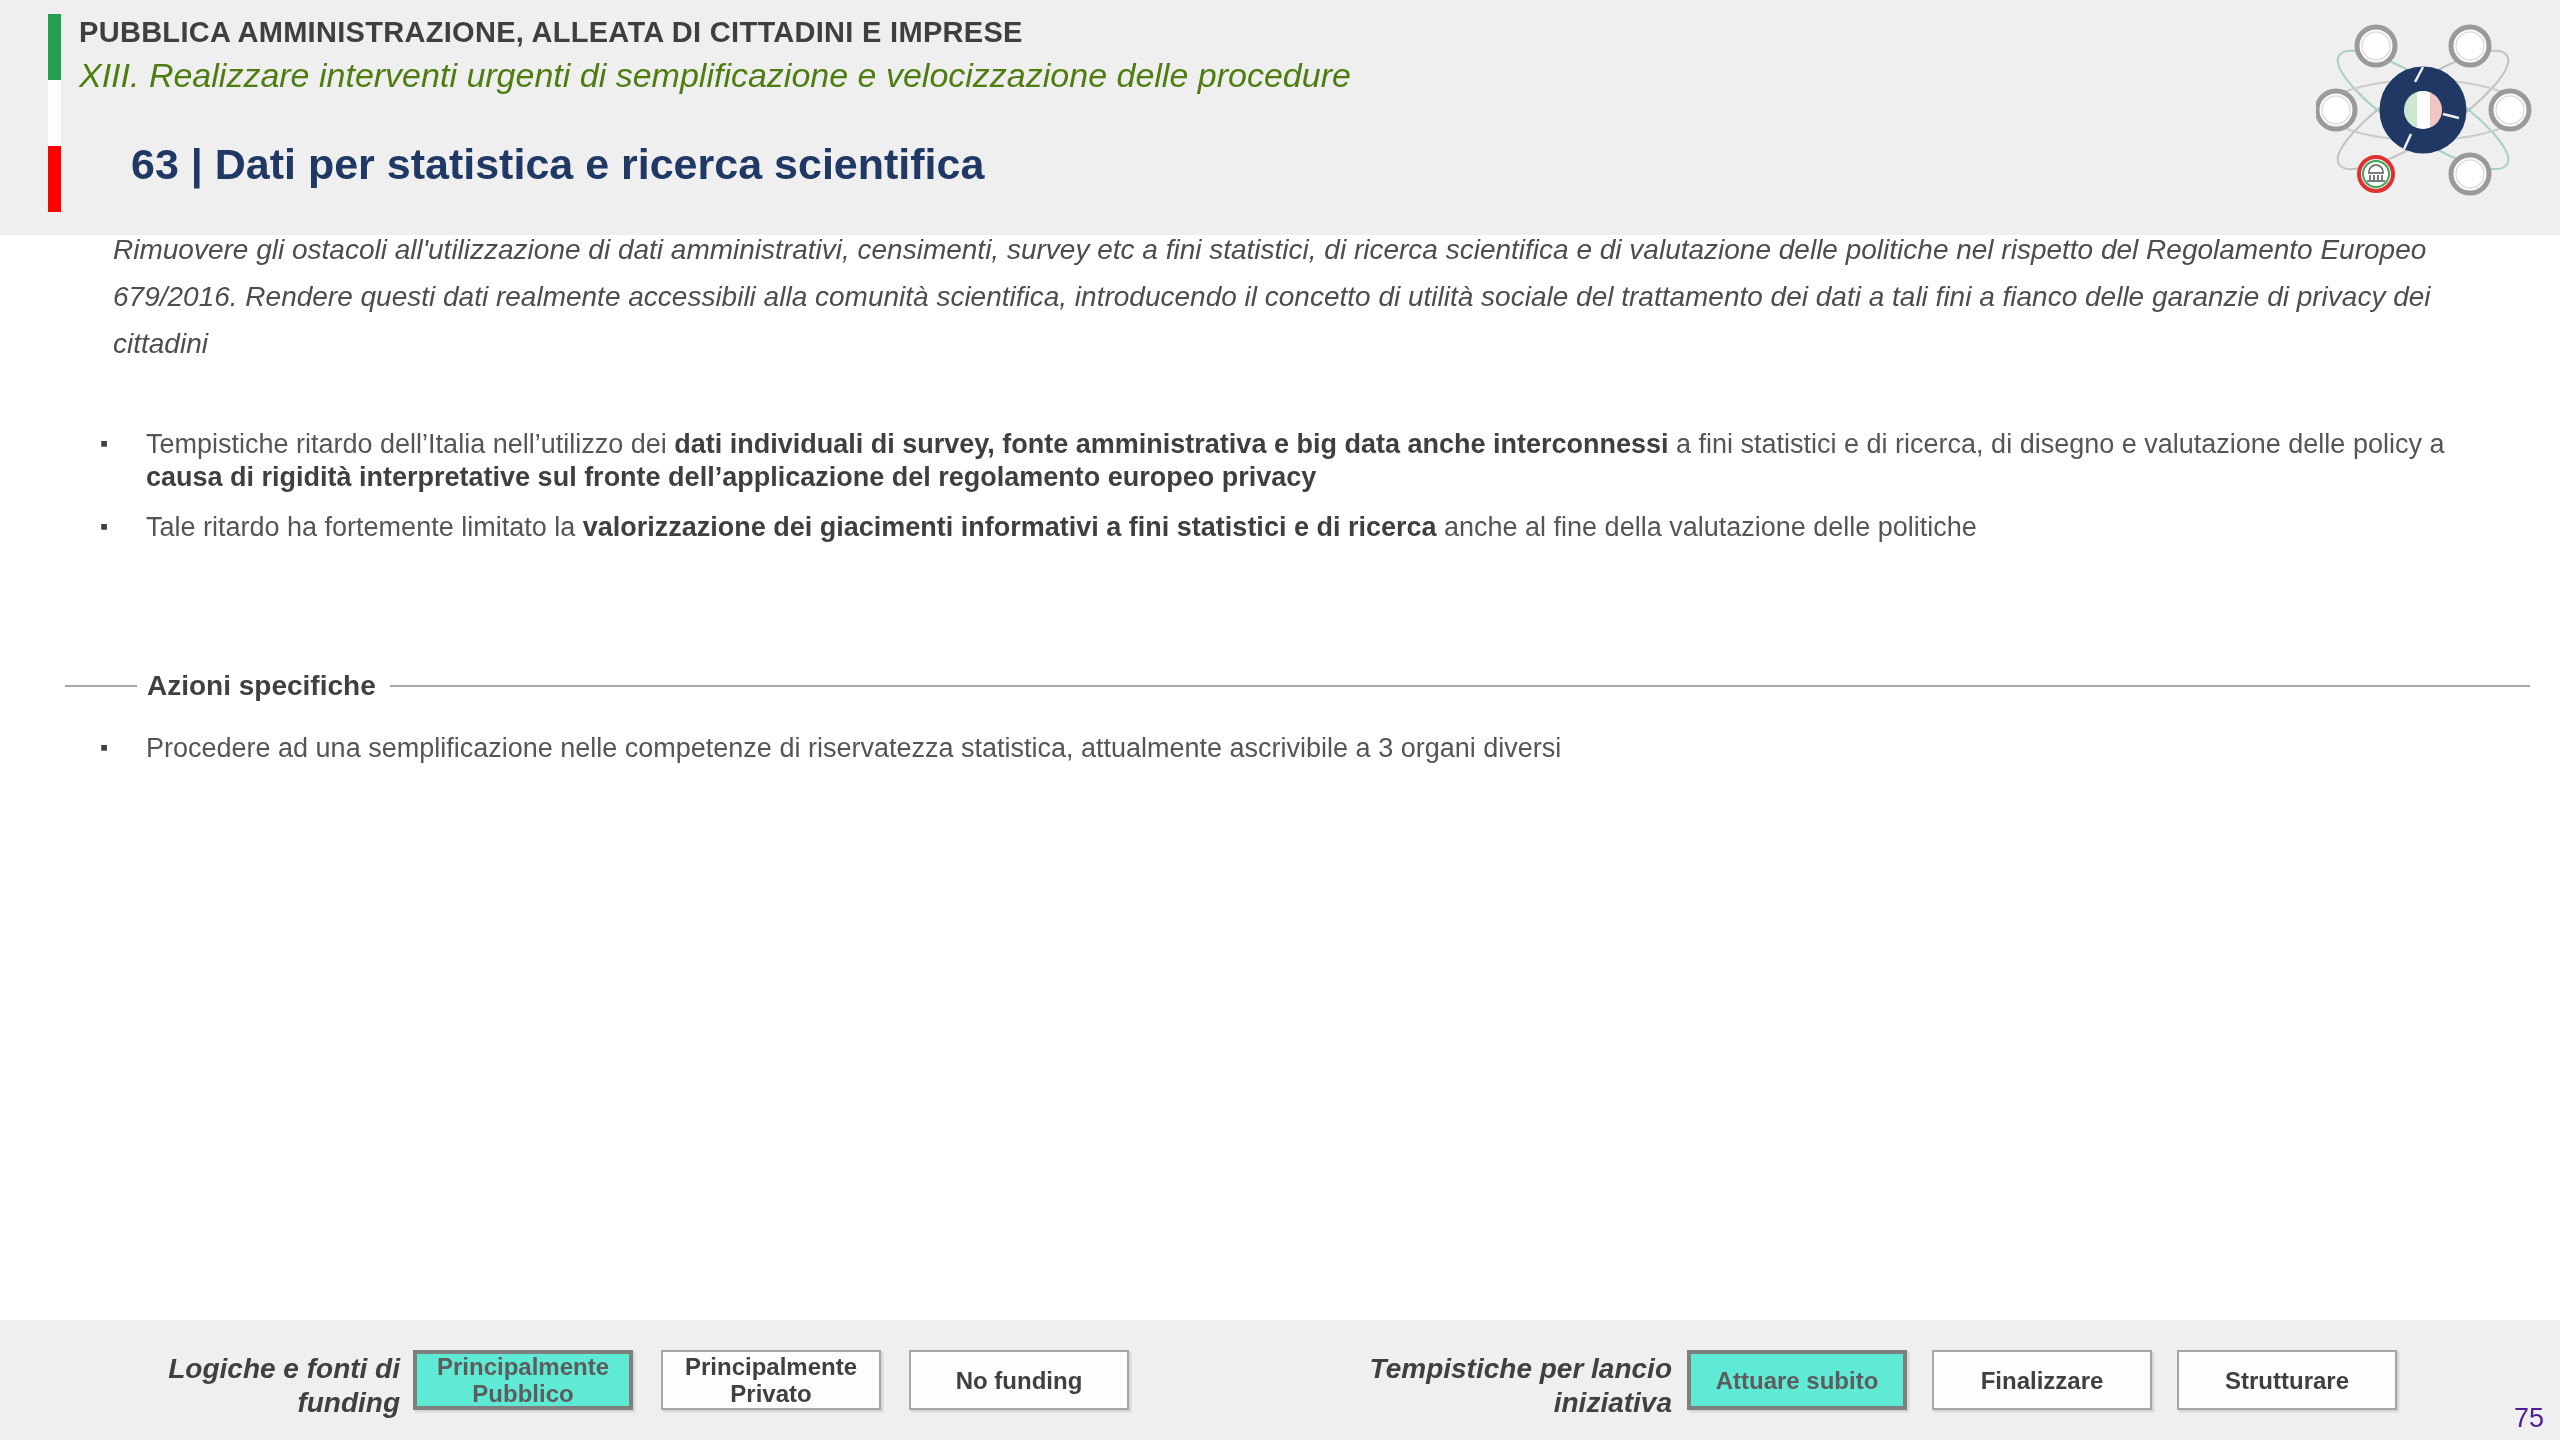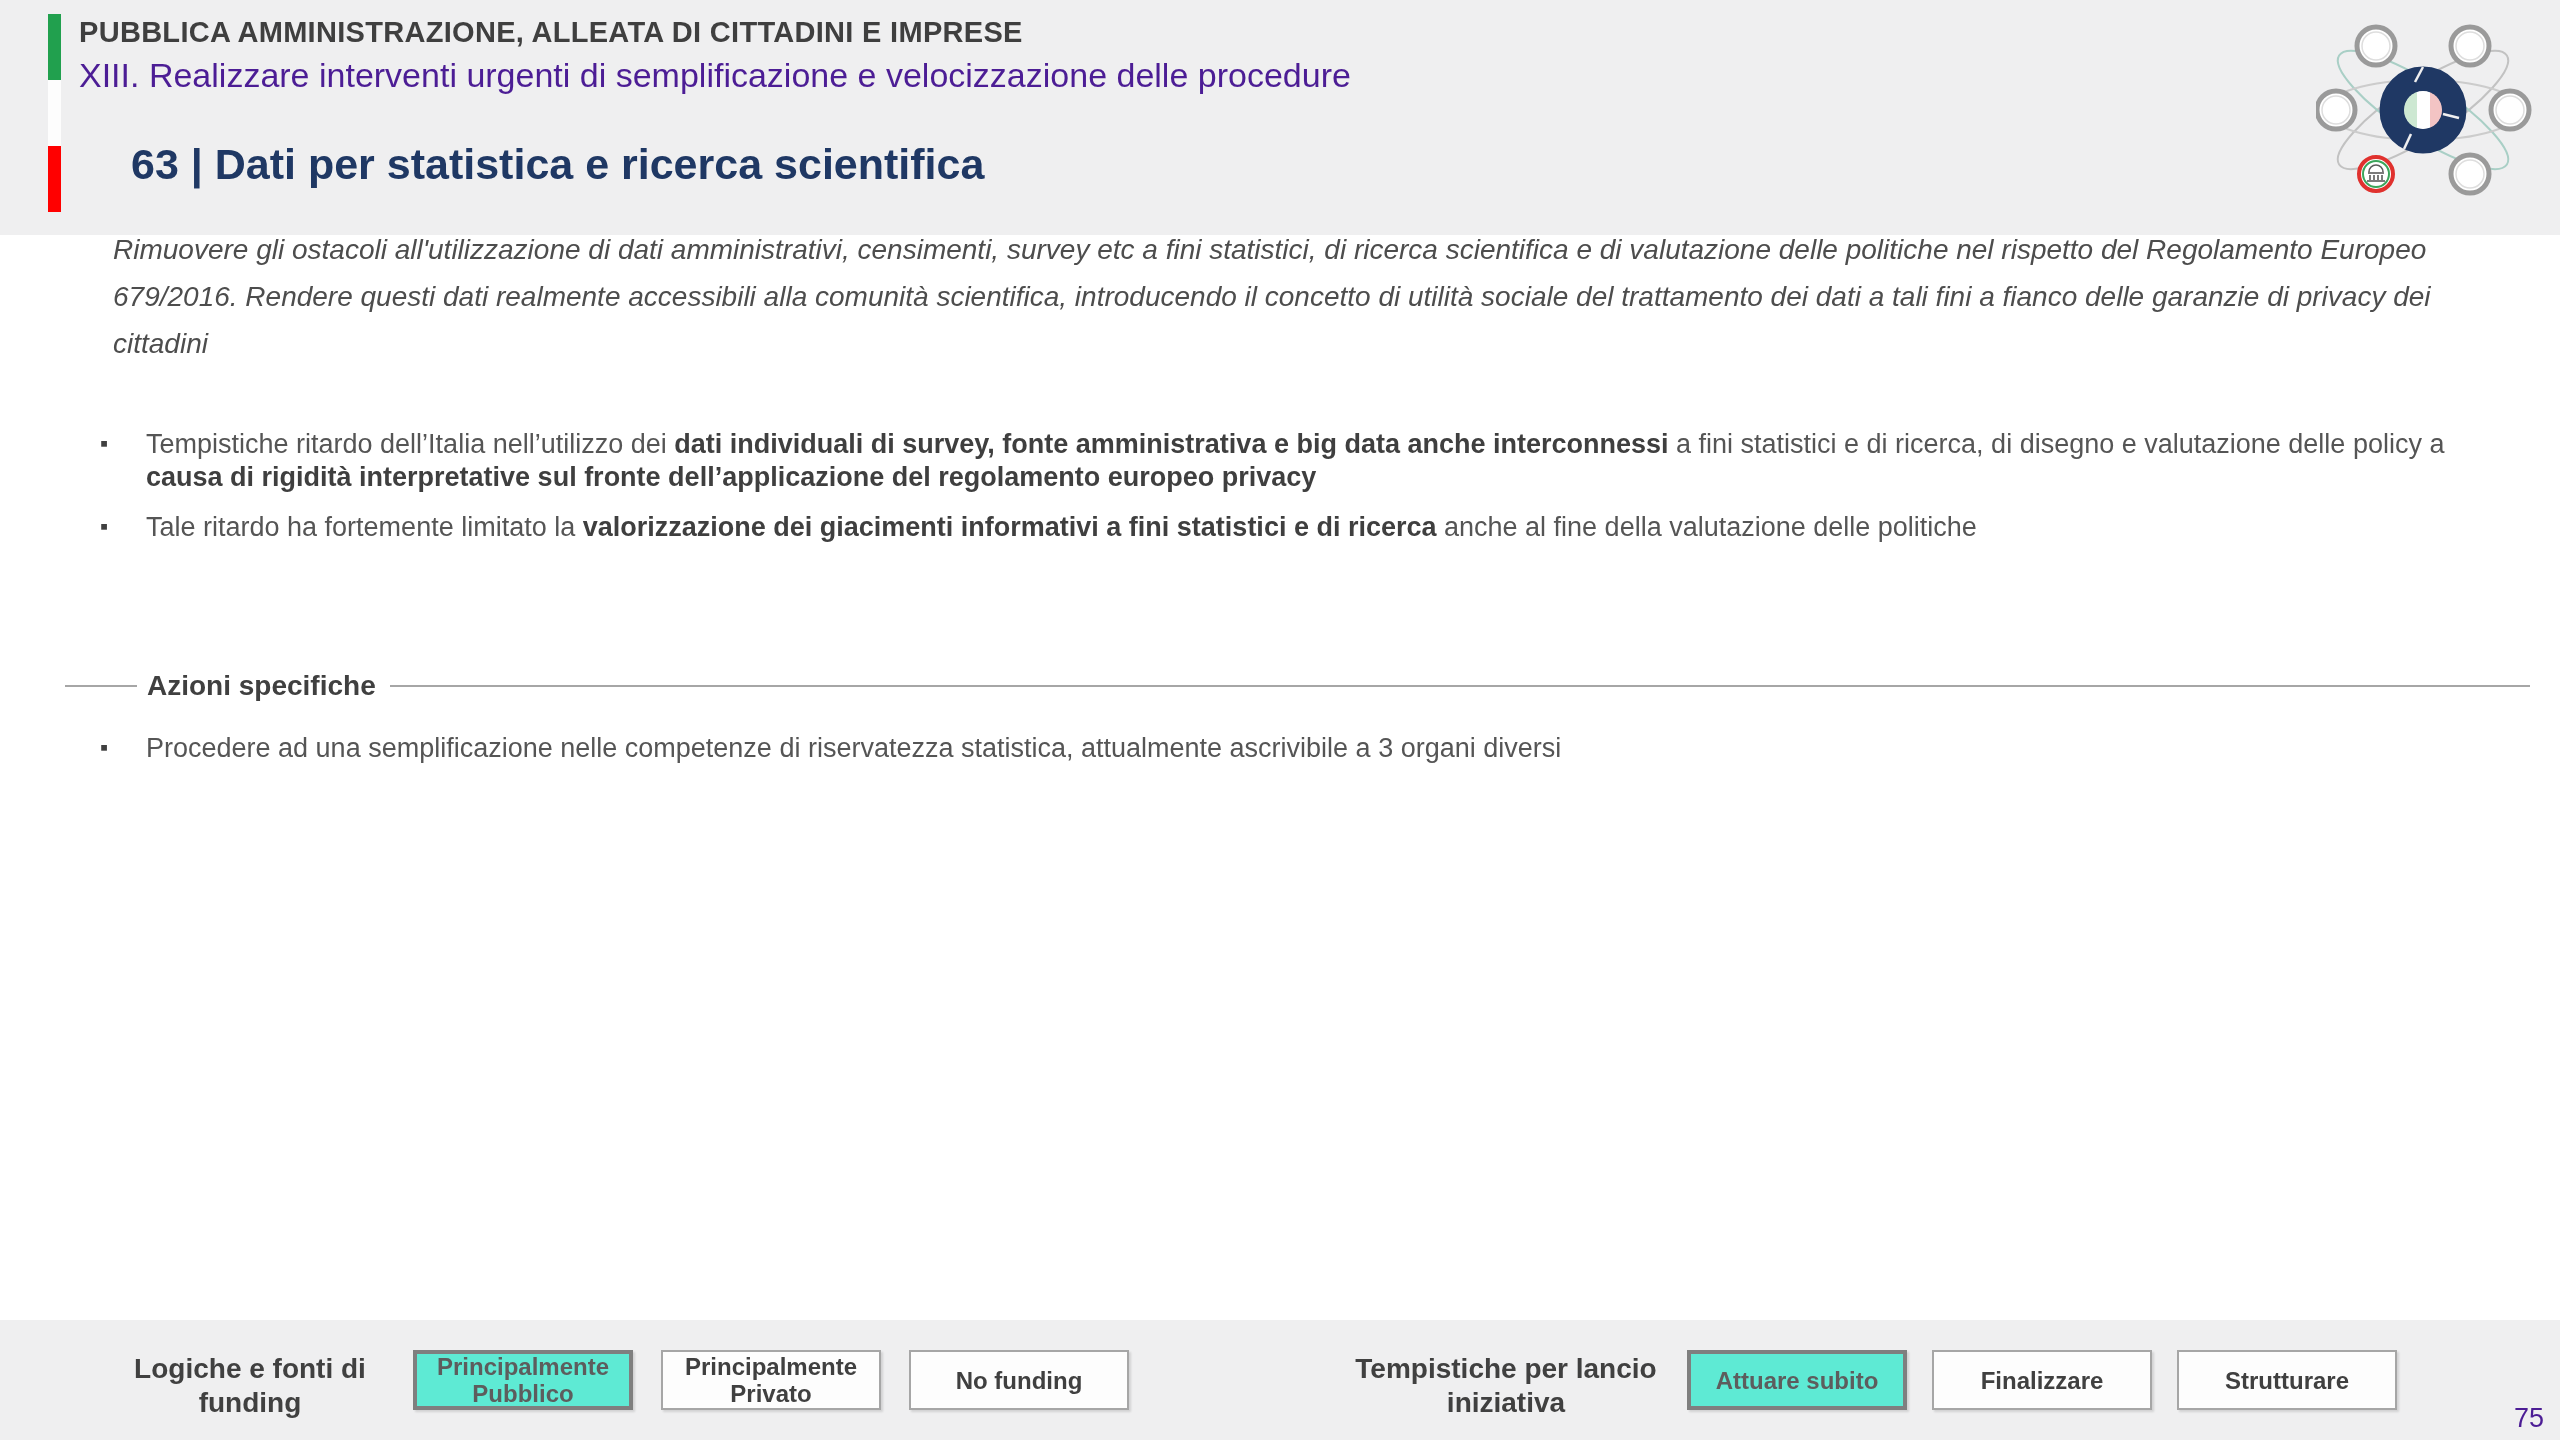--- a/index.html
+++ b/index.html
@@ -9,21 +9,21 @@
     font-family:"Liberation Sans","DejaVu Sans",sans-serif;color:#404040;
   }
   
   .header-band{position:absolute;left:0;top:0;width:2560px;height:235px;background:#efeff0;}
   .flag-bar{position:absolute;left:48px;top:14px;width:13px;height:198px;}
   .flag-bar .seg{width:13px;height:66px;}
   .seg.green{background:#21a04e;}
   .seg.white{background:#fdfdfd;}
   .seg.red{background:#ff0000;}
   .kicker{position:absolute;left:79px;top:16px;font-size:29px;font-weight:bold;color:#3f3f3f;letter-spacing:.3px;white-space:nowrap;}
-  .chapter{position:absolute;left:79px;top:56px;font-size:34px;color:#4c1d95;white-space:nowrap;}
+  .chapter{position:absolute;left:79px;top:56px;font-size:34px;color:#4d7c0f;white-space:nowrap;font-style:italic;}
   .slide-title{position:absolute;left:131px;top:140px;font-size:43px;font-weight:bold;color:#1f3864;white-space:nowrap;}
   .logo-wrap{position:absolute;right:24px;top:22px;width:220px;height:180px;}
   
   .intro{
     position:absolute;left:113px;top:226px;width:2350px;
     font-size:28px;font-style:italic;color:#4d4d4d;line-height:47px;
   }
   
   .section{position:absolute;left:65px;width:2465px;}
   .section.contesto{top:398px;}
@@ -38,21 +38,21 @@
     font-size:27px;color:#555555;line-height:33px;
   }
   ul.bullets li::before{
     content:"▪";position:absolute;left:0;top:-1px;font-size:23px;color:#404040;
   }
   ul.bullets .b{font-weight:bold;color:#3f3f3f;}
   
   .footer-band{position:absolute;left:0;top:1320px;width:2560px;height:120px;background:#efeff0;}
   .fgroup-label{
     position:absolute;top:1352px;font-size:28px;font-weight:bold;color:#404040;
-    text-align:center;line-height:34px;
+    text-align:right;line-height:34px;font-style:italic;
   }
   .fgroup-label.funding{left:100px;width:300px;}
   .fgroup-label.timing{left:1340px;width:332px;}
   .chip{
     position:absolute;top:1350px;width:220px;height:60px;box-sizing:border-box;
     background:#fdfdfd;border:2px solid #a6a6a6;box-shadow:2px 2px 2px rgba(0,0,0,0.12);
     display:flex;align-items:center;justify-content:center;text-align:center;
     font-family:inherit;font-size:24px;font-weight:bold;color:#404040;line-height:27px;
     padding:2px 6px;cursor:pointer;
   }

